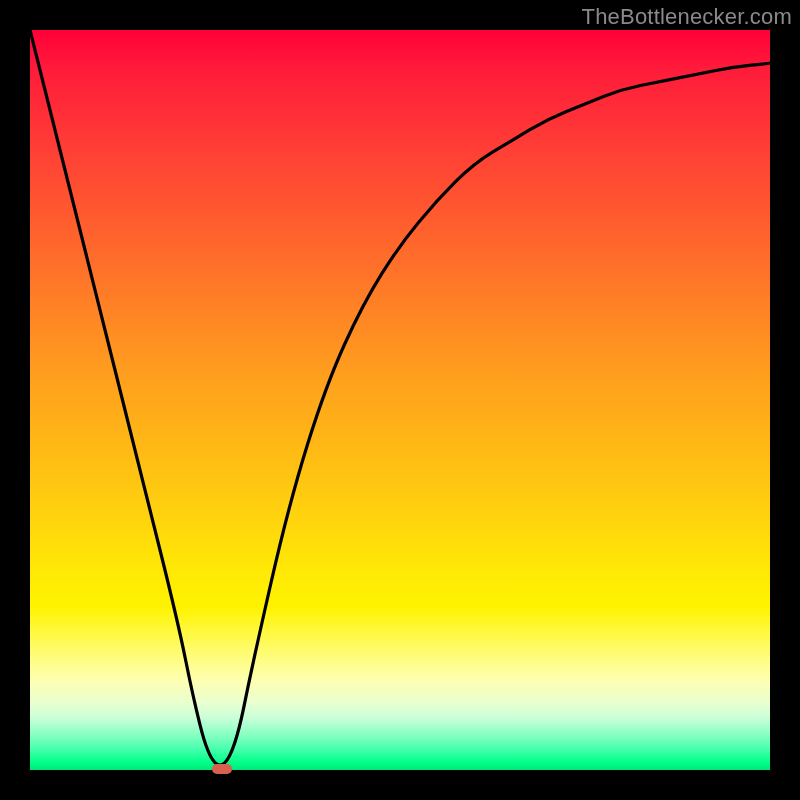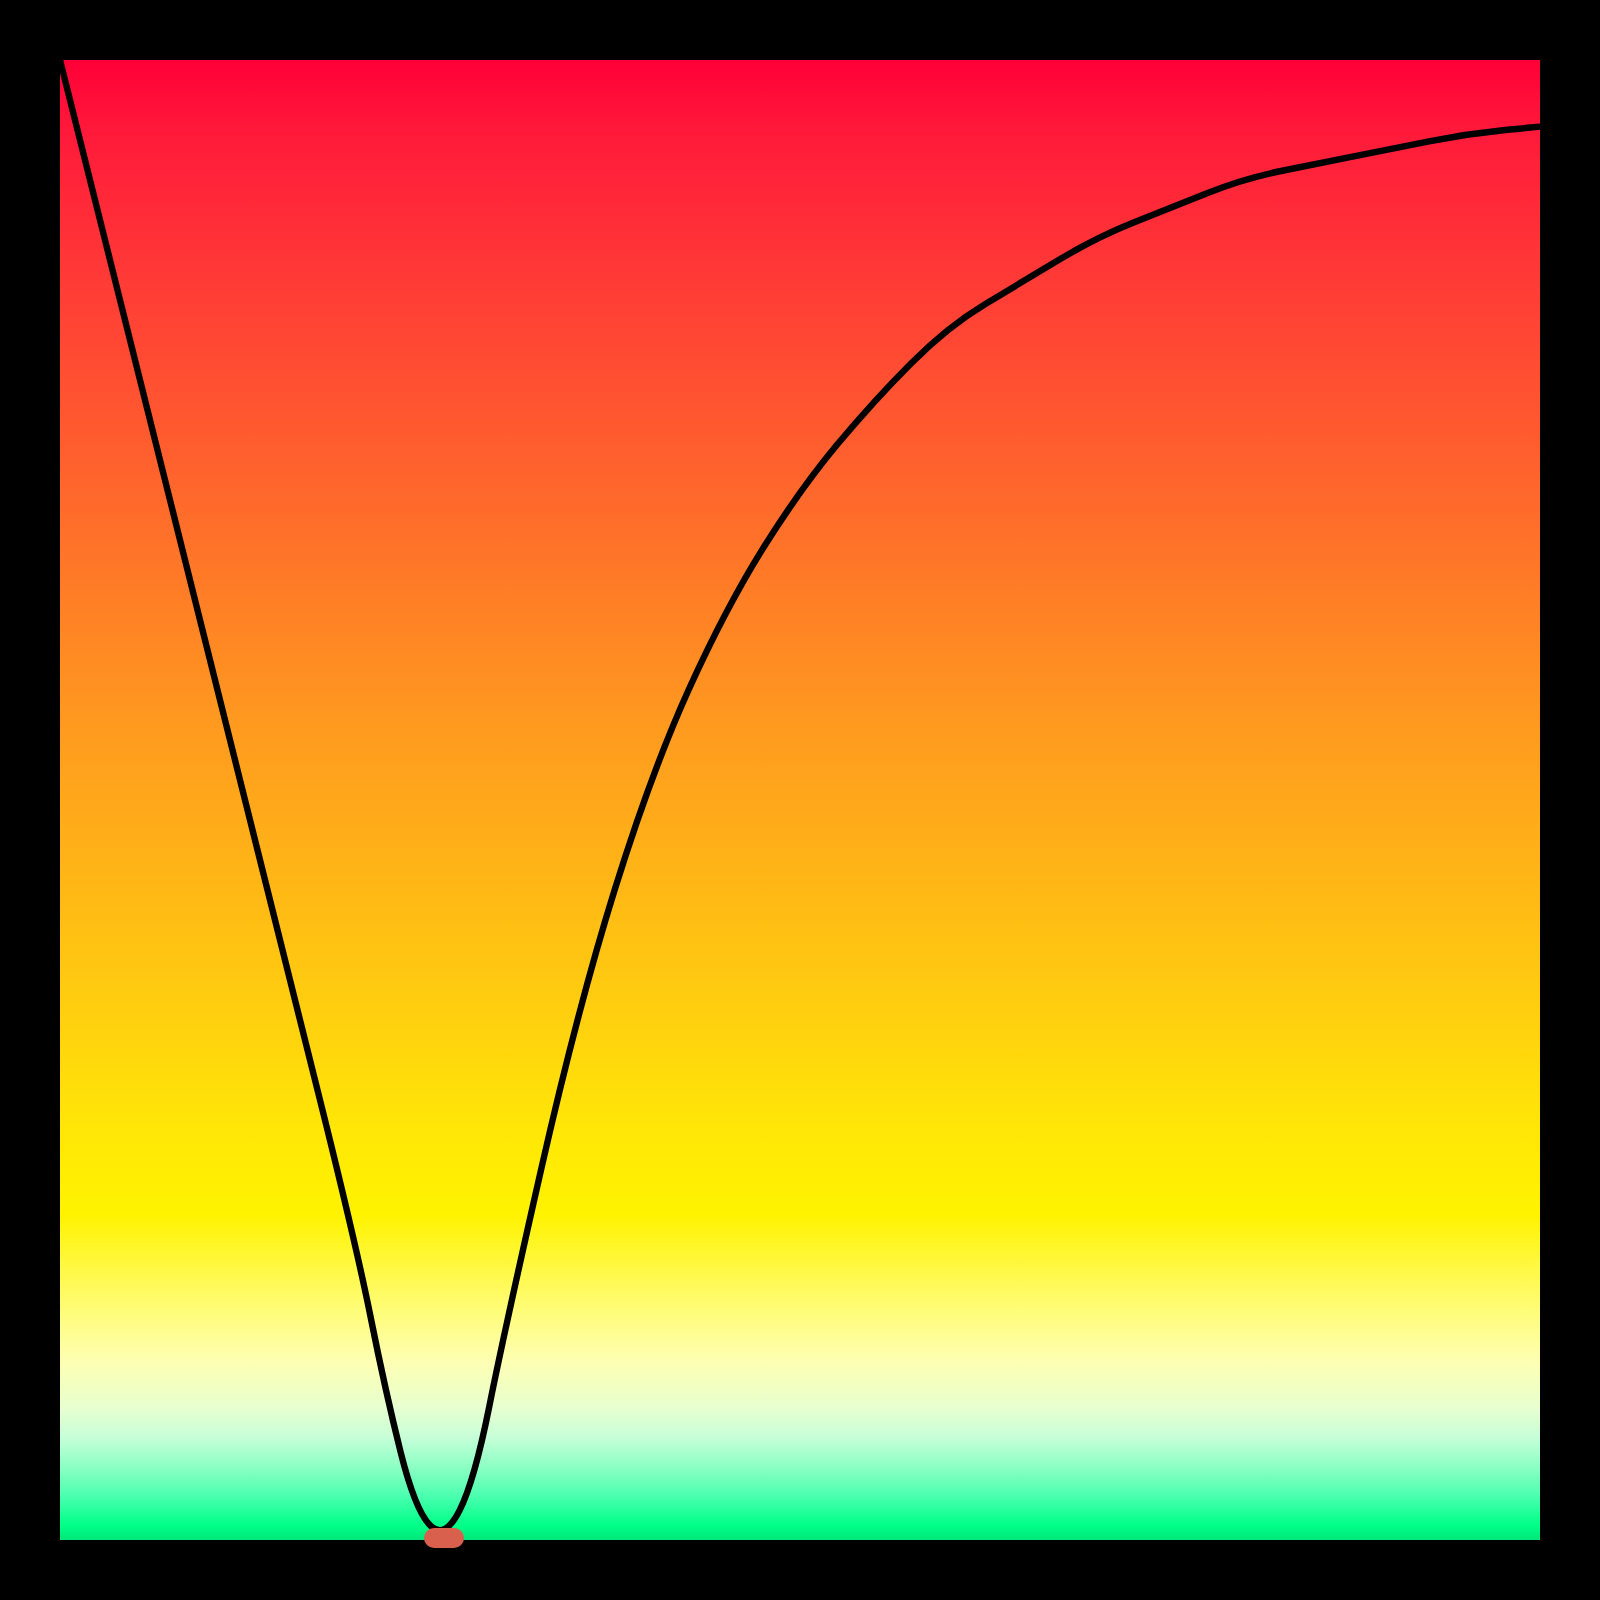--- a/index.html
+++ b/index.html
@@ -70,20 +70,21 @@
     height: 10px;
     border-radius: 5px;
     background: #d9604c;
   }
 </style>
 </head>
 <body>
 
 <div class="frame">
 
+  <div class="watermark">TheBottlenecker.com</div>
 
   <div class="plot-area">
 
     <svg class="curve" viewBox="0 0 740 740" preserveAspectRatio="none">
       <path id="curve-path" fill="none" stroke="#000" stroke-width="3.2" stroke-linejoin="round" stroke-linecap="round" d="M 0 0 Q 0 0 18.5 74 Q 37 148 55.5 222 Q 74 296 92.5 370 Q 111 444 129.5 518 Q 148 592 155.4 629 Q 162.8 666 170.2 695.6 Q 177.6 725.2 185 732.6 Q 192.4 740 199.8 725.2 Q 207.20000000000002 710.4 214.60000000000002 673.4 Q 222 636.4 240.5 555 Q 259 473.6 277.5 414.4 Q 296 355.2 314.5 314.5 Q 333 273.8 351.5 244.20000000000002 Q 370 214.60000000000002 388.5 192.39999999999998 Q 407.00000000000006 170.19999999999993 425.5 151.7 Q 444 133.20000000000005 462.5 122.10000000000002 Q 481 111 499.5 99.89999999999998 Q 518 88.79999999999995 536.5 81.39999999999998 Q 555 74 573.5 66.59999999999997 Q 592 59.19999999999993 610.5 55.49999999999994 Q 629 51.799999999999955 647.5 48.10000000000002 Q 666 44.40000000000009 684.5 40.700000000000045 Q 703 37 721.5 35.150000000000034 T 740 33.30000000000007"></path>
     </svg>
 
     <div class="minpoint" id="minpoint" style="left: 182.4px; top: 734px;"></div>
   </div>
 </div>

